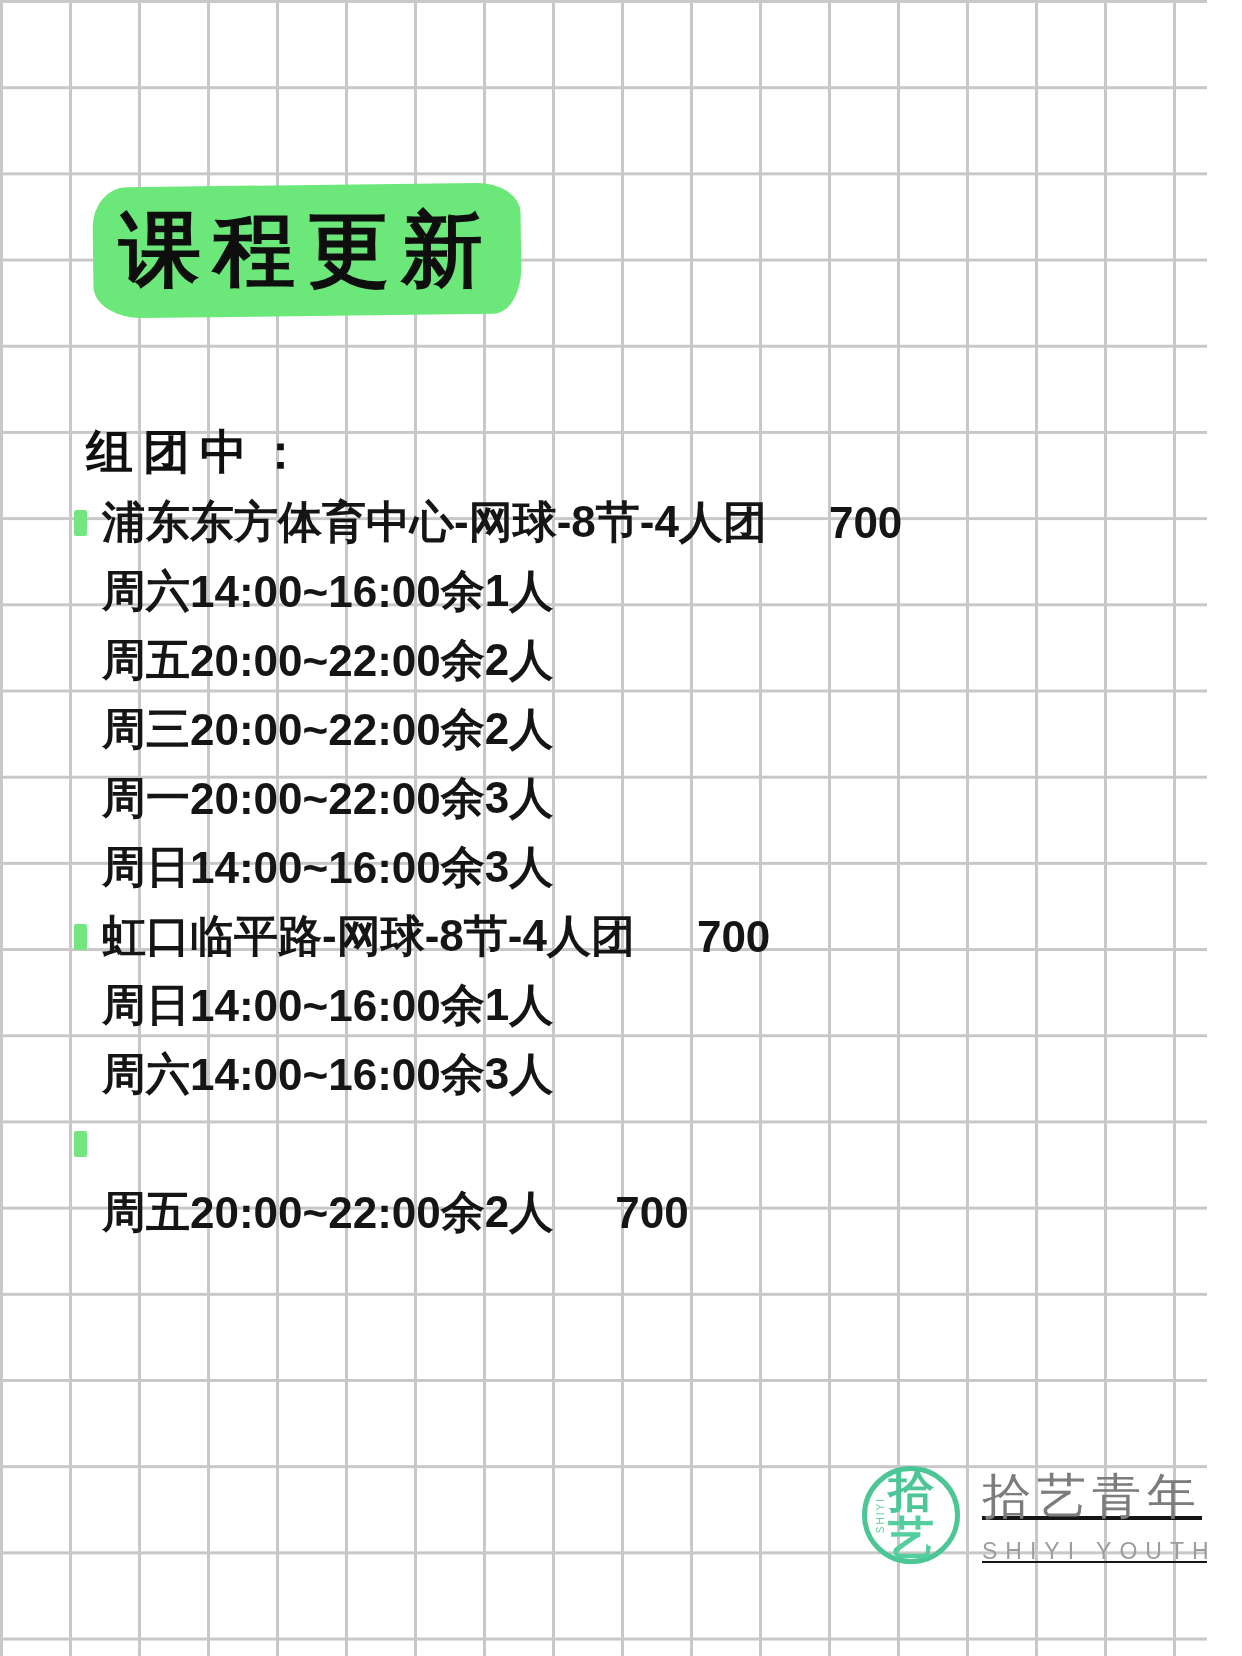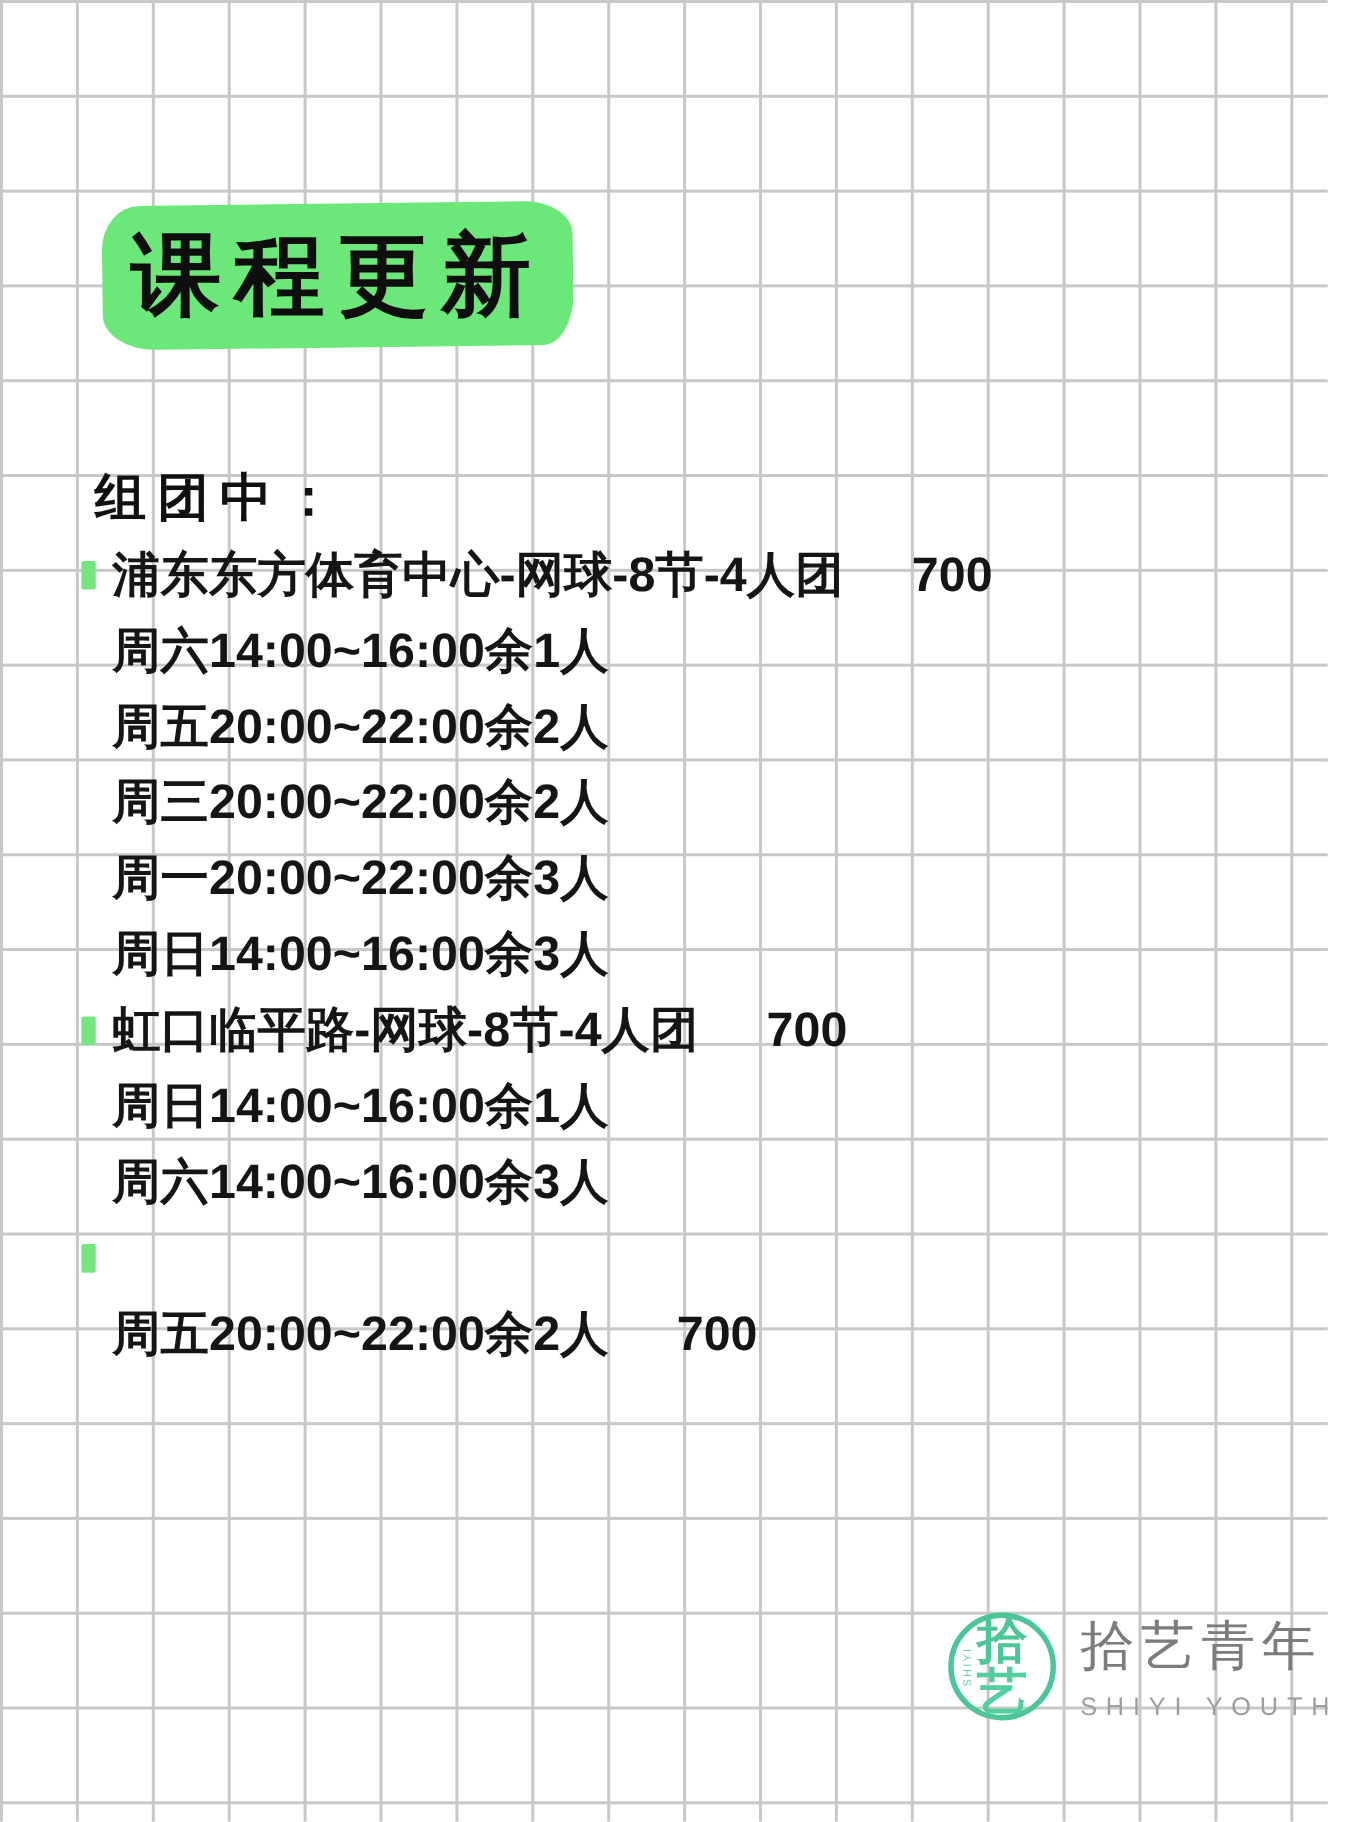--- a/index.html
+++ b/index.html
@@ -120,21 +120,21 @@
     position: absolute;
     left: 8px;
     top: 26px;
     font-size: 10px;
     color: #4cc696;
     writing-mode: vertical-rl;
     transform: rotate(180deg);
     letter-spacing: 2px;
     opacity: 0.85;
   }
-  .logo-text { margin-left: 22px; }
+  .logo-text { margin-left: 22px; text-decoration: underline; }
   .logo-cn {
     font-size: 49px;
     color: #7c7c7c;
     letter-spacing: 6px;
     white-space: nowrap;
   }
   .logo-en {
     font-size: 23px;
     color: #9d9d9d;
     letter-spacing: 8px;

